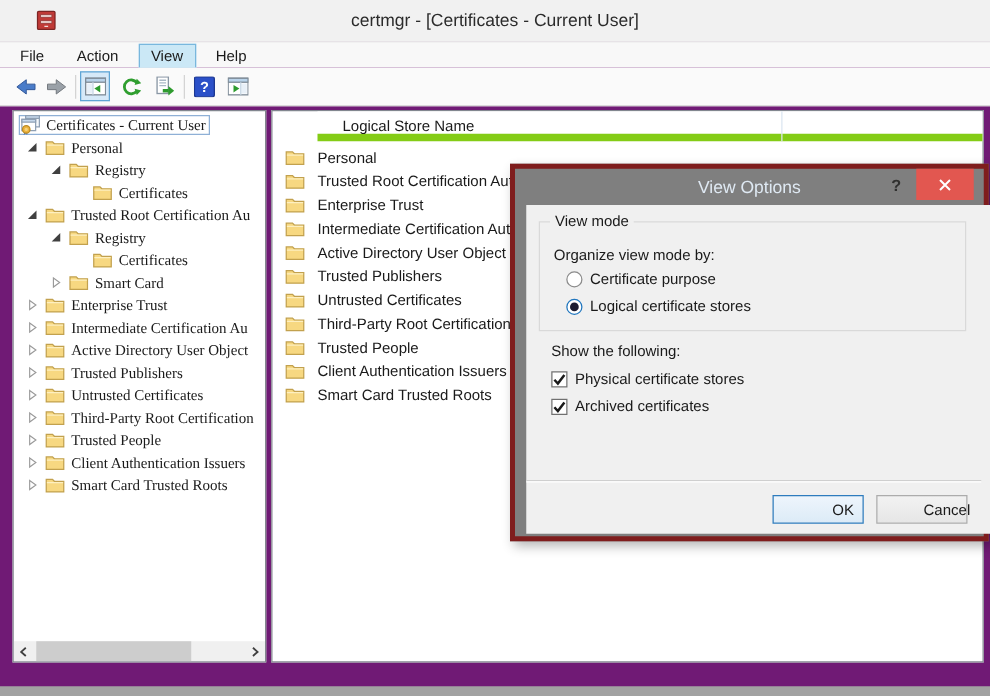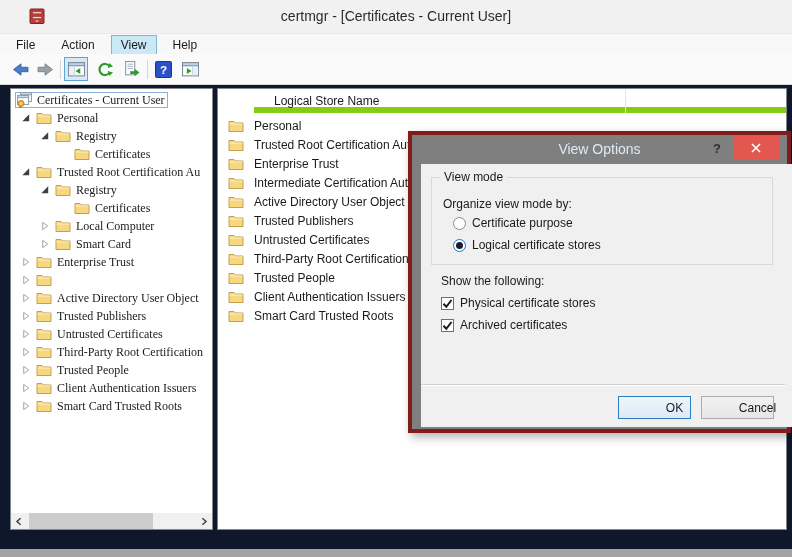--- a/index.html
+++ b/index.html
@@ -1,17 +1,17 @@
 <!DOCTYPE html>
 <html><head>
 <meta charset="utf-8">
 <style>
   html,body{margin:0;padding:0;}
   body{font-family:"Liberation Sans","DejaVu Sans",sans-serif;-webkit-font-smoothing:antialiased;}
-  .screen{position:relative;width:792px;height:557px;background:#0f172a;overflow:hidden;color:#1a1a1a;}
+  .screen{position:relative;width:792px;height:557px;background:#701a75;overflow:hidden;color:#1a1a1a;}
 
   
   .titlebar{position:absolute;left:0;top:0;width:792px;height:33px;background:#f1f1f1;}
   .app-icon{position:absolute;left:28px;top:8px;width:18px;height:17px;}
   .win-title{position:absolute;left:0;top:0;width:100%;height:33px;line-height:33px;text-align:center;font-size:14px;color:#2b2b2b;}
 
   .menubar{position:absolute;left:0;top:33px;width:792px;height:21px;background:#f8f8f8;border-top:1px solid #eaeaea;box-sizing:border-box;text-decoration:underline;}
   .menu-item{display:inline-block;height:18px;line-height:18px;padding:0 9px;margin:1px 0 0 6px;font-size:12px;border:1px solid transparent;}
   .menu-item.active{background:#cbe8f6;border-color:#79b7dd;}
 
@@ -300,33 +300,20 @@
         <div class="tree-row" style="margin-left: 29px;">
       <span class="exp">
             <svg viewBox="0 0 11 11">
               <use href="#sym-exp-closed"></use>
             </svg>
           </span>
       <span class="row-core">
         <span class="ticon"><svg viewBox="0 0 16 16">
                 <use href="#sym-folder"></use>
               </svg></span>
-        <span class="tlabel">Local Computer</span>
-      </span>
-    </div>
-        <div class="tree-row" style="margin-left: 29px;">
-      <span class="exp">
-            <svg viewBox="0 0 11 11">
-              <use href="#sym-exp-closed"></use>
-            </svg>
-          </span>
-      <span class="row-core">
-        <span class="ticon"><svg viewBox="0 0 16 16">
-                <use href="#sym-folder"></use>
-              </svg></span>
         <span class="tlabel">Smart Card</span>
       </span>
     </div>
         <div class="tree-row" style="margin-left: 10px;">
       <span class="exp">
             <svg viewBox="0 0 11 11">
               <use href="#sym-exp-closed"></use>
             </svg>
           </span>
       <span class="row-core">
@@ -339,20 +326,21 @@
         <div class="tree-row" style="margin-left: 10px;">
       <span class="exp">
             <svg viewBox="0 0 11 11">
               <use href="#sym-exp-closed"></use>
             </svg>
           </span>
       <span class="row-core">
         <span class="ticon"><svg viewBox="0 0 16 16">
                 <use href="#sym-folder"></use>
               </svg></span>
+        <span class="tlabel">Intermediate Certification Au</span>
       </span>
     </div>
         <div class="tree-row" style="margin-left: 10px;">
       <span class="exp">
             <svg viewBox="0 0 11 11">
               <use href="#sym-exp-closed"></use>
             </svg>
           </span>
       <span class="row-core">
         <span class="ticon"><svg viewBox="0 0 16 16">

